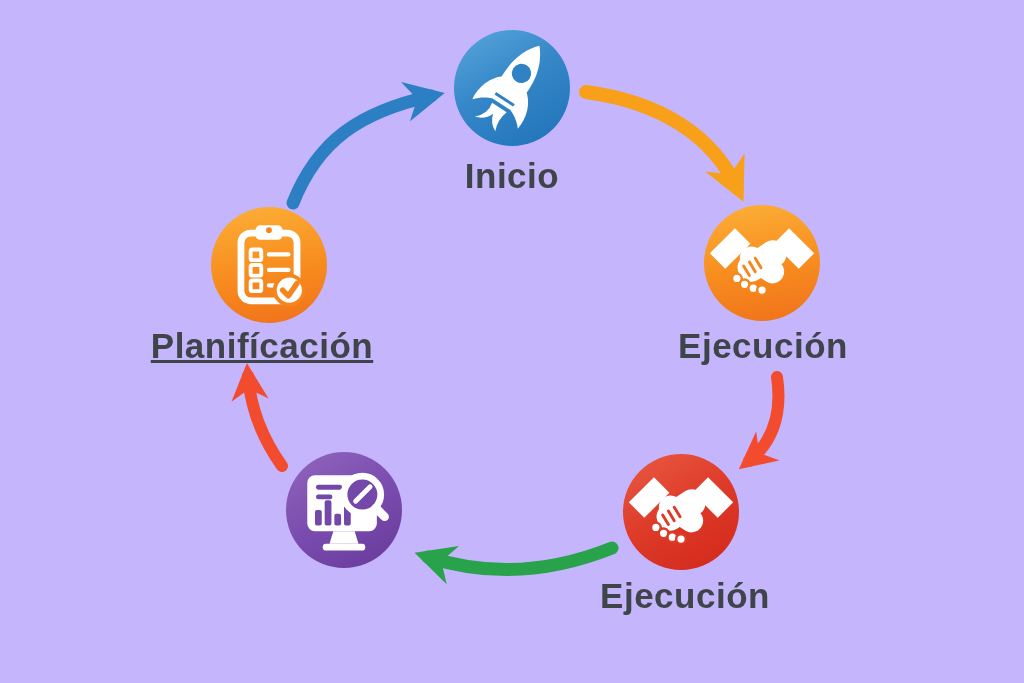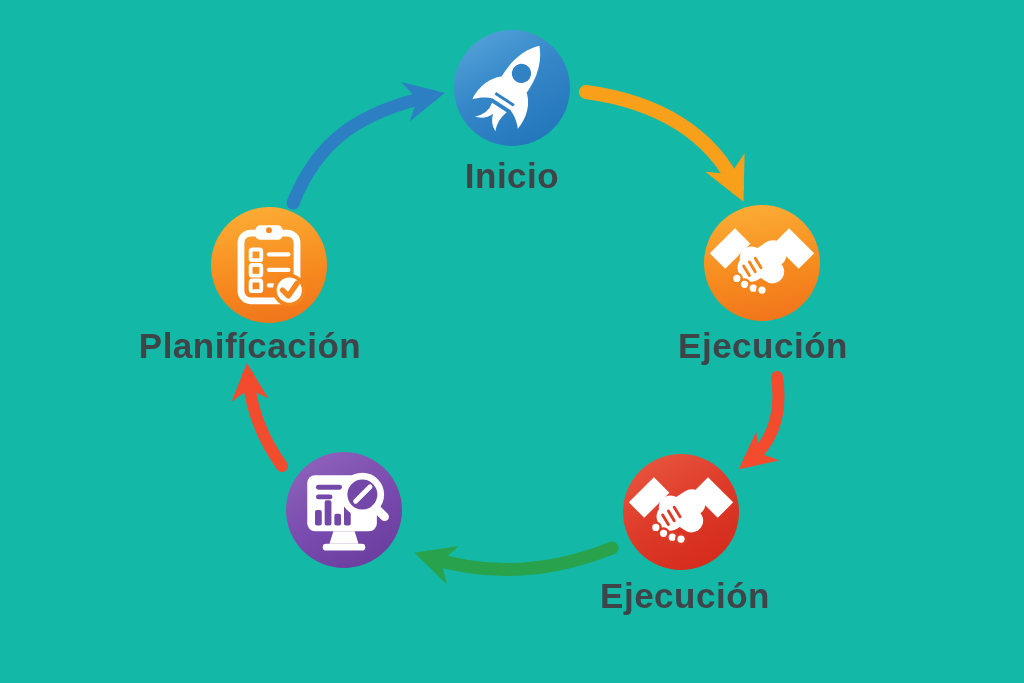--- a/index.html
+++ b/index.html
@@ -1,17 +1,17 @@
 <!DOCTYPE html>
 <html><head>
 <meta charset="utf-8">
 <style>
   html,body{margin:0;padding:0;background:#fff;}
   #canvas{
-    position:relative;width:1024px;height:683px;background:#14b8a6;
+    position:relative;width:1024px;height:683px;background:#c4b5fd;
     font-family:"Liberation Sans", sans-serif;overflow:hidden;
   }
   #arrow-layer{position:absolute;left:0;top:0;width:1024px;height:683px;}
   .node-circle{
     position:absolute;width:116px;height:116px;border-radius:50%;
     display:flex;align-items:center;justify-content:center;
   }
   .node-circle svg{width:100%;height:100%;}
   .grad-blue  {background:linear-gradient(150deg,#5aa7dc 0%,#3587c8 45%,#1f72b8 100%);}
   .grad-orange{background:linear-gradient(170deg,#fcb037 0%,#f78c1f 55%,#f0711a 100%);}
@@ -142,15 +142,15 @@
           <line x1="60" y1="65" x2="80" y2="65"></line>
           <line x1="60" y1="81" x2="71" y2="81"></line>
         </g>
       </g>
       <rect x="46" y="19" width="28" height="15" rx="5" fill="#fff"></rect>
       <circle cx="60" cy="24" r="3" fill="#f5861c"></circle>
       <circle cx="81" cy="86" r="15" fill="#fff" stroke="#f5861c" stroke-width="4"></circle>
       <path d="M74,86 L80,92 L89,79" fill="none" stroke="#f5861c" stroke-width="5.5" stroke-linecap="round" stroke-linejoin="round"></path>
     </svg>
   </div>
-  <div class="node-label" style="left:250px;top:326px;">Planifícación</div>
+  <div class="node-label" style="left:262px;top:326px;text-decoration:underline;">Planifícación</div>
 
 </div>
 
 </body></html>

